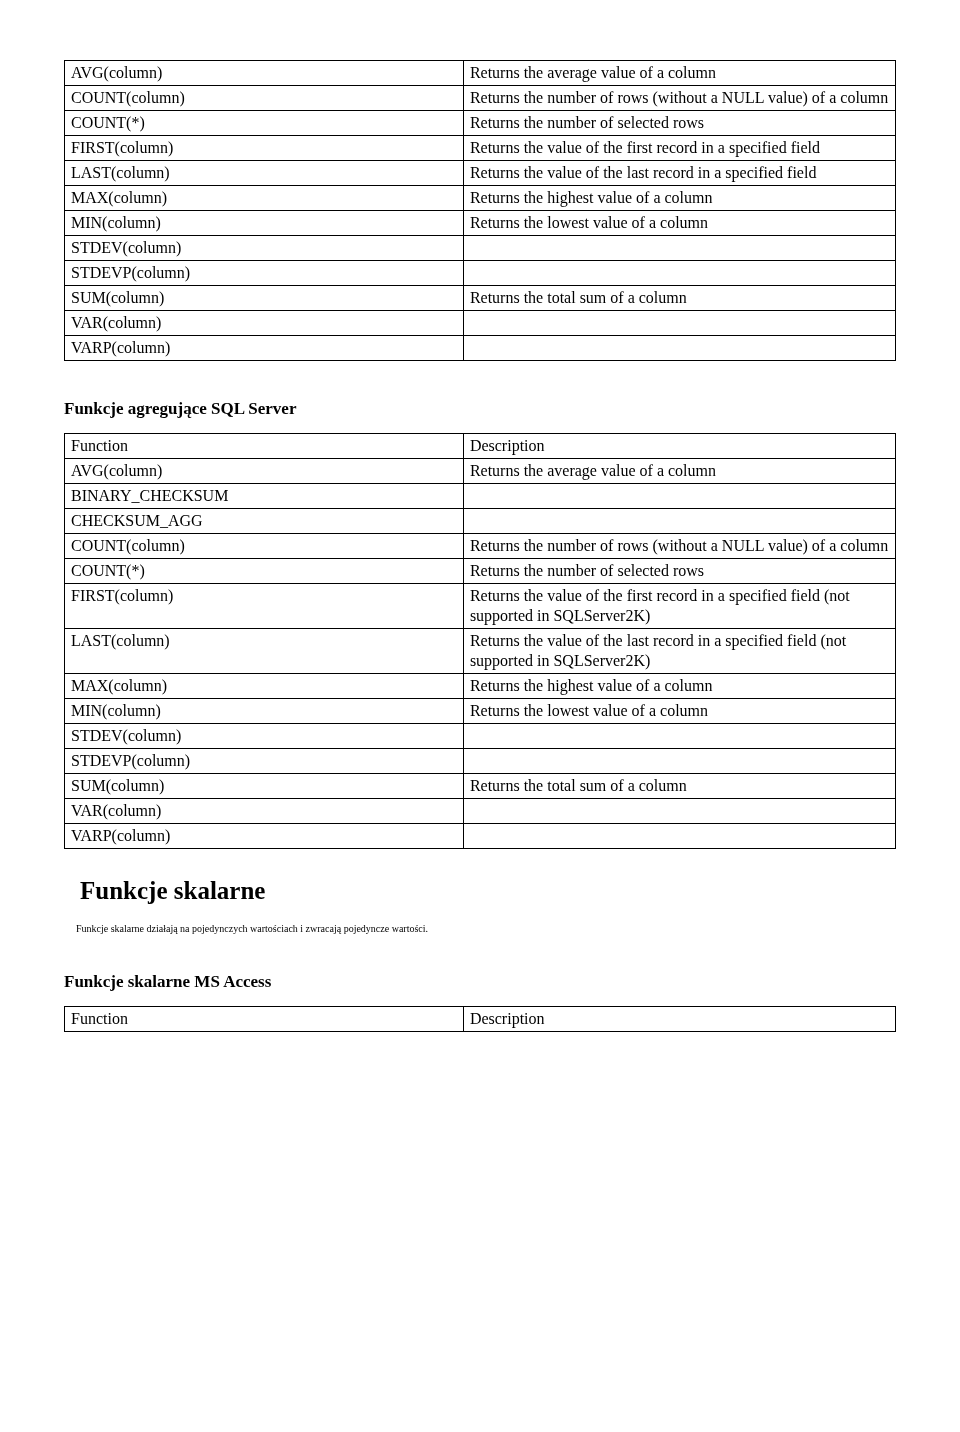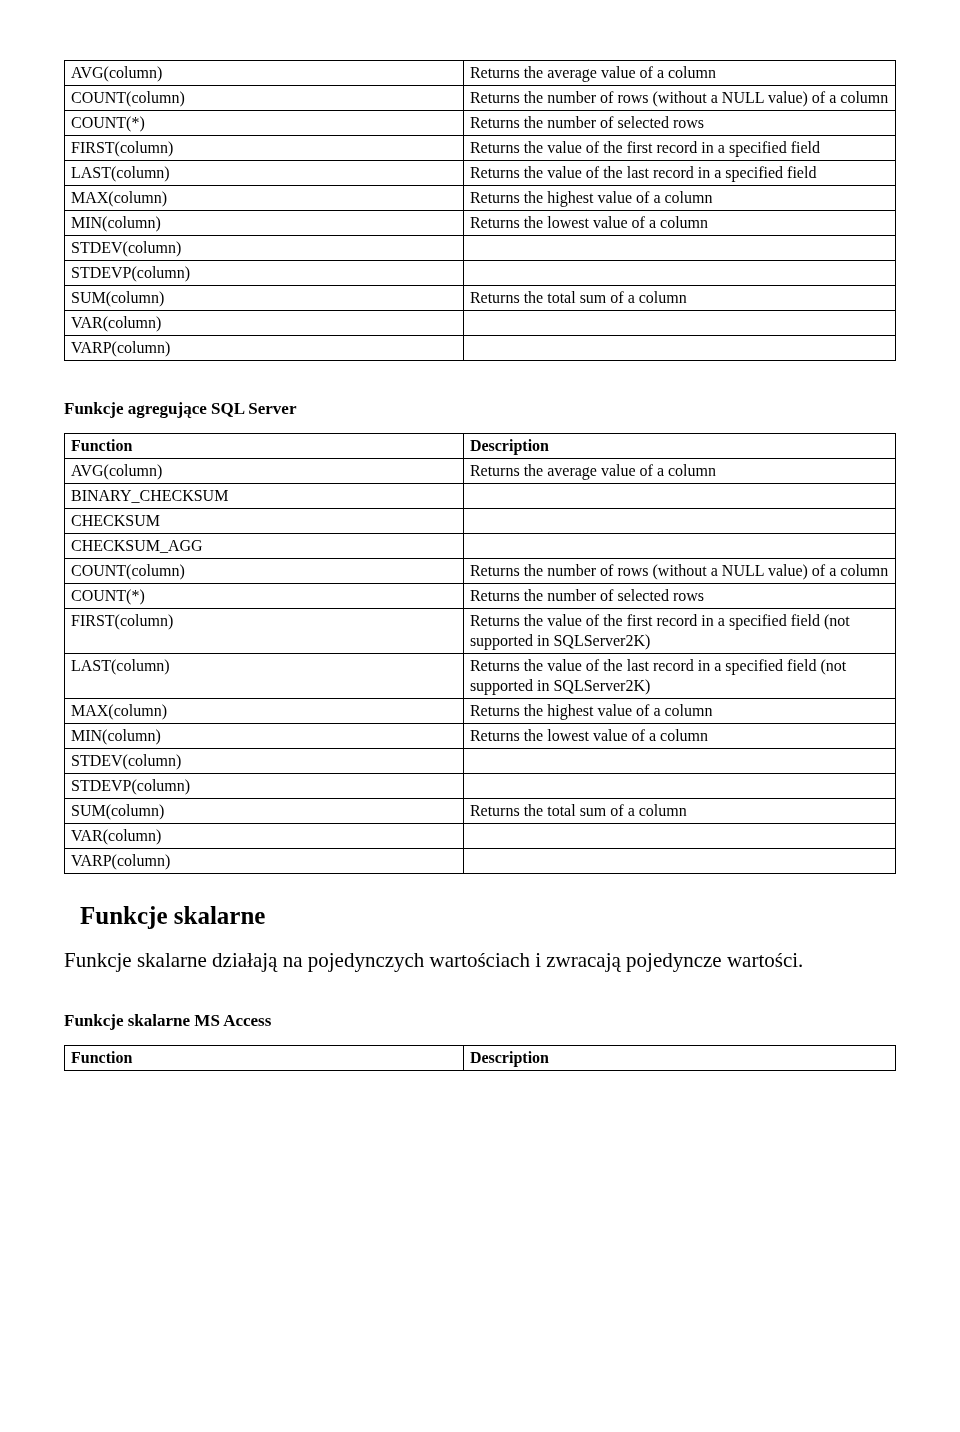--- a/index.html
+++ b/index.html
@@ -36,25 +36,25 @@
     font-size: 17px;
     font-weight: bold;
     margin: 38px 0 14px 0;
   }
   h1.big {
     font-size: 25px;
     font-weight: bold;
     margin: 28px 0 18px 16px;
   }
   p.body {
-    font-size: 21px;
-    margin: 0 0 18px 0;
+    font-size: 10px;
+    margin: 0 0 18px 12px;
   }
   .header-row td {
-    font-weight: bold;
+    font-weight: normal;
     margin-left: 12px;
   }
 </style>
 </head>
 <body>
 
 <table>
   <colgroup>
       <col class="col-left">
       <col class="col-right">
@@ -125,24 +125,20 @@
     </tr>
     <tr>
       <td>AVG(column)</td>
       <td>Returns the average value of a column</td>
     </tr>
     <tr>
       <td>BINARY_CHECKSUM</td>
       <td></td>
     </tr>
     <tr>
-      <td>CHECKSUM</td>
-      <td></td>
-    </tr>
-    <tr>
       <td>CHECKSUM_AGG</td>
       <td></td>
     </tr>
     <tr>
       <td>COUNT(column)</td>
       <td>Returns the number of rows (without a NULL value) of a column</td>
     </tr>
     <tr>
       <td>COUNT(*)</td>
       <td>Returns the number of selected rows</td>

